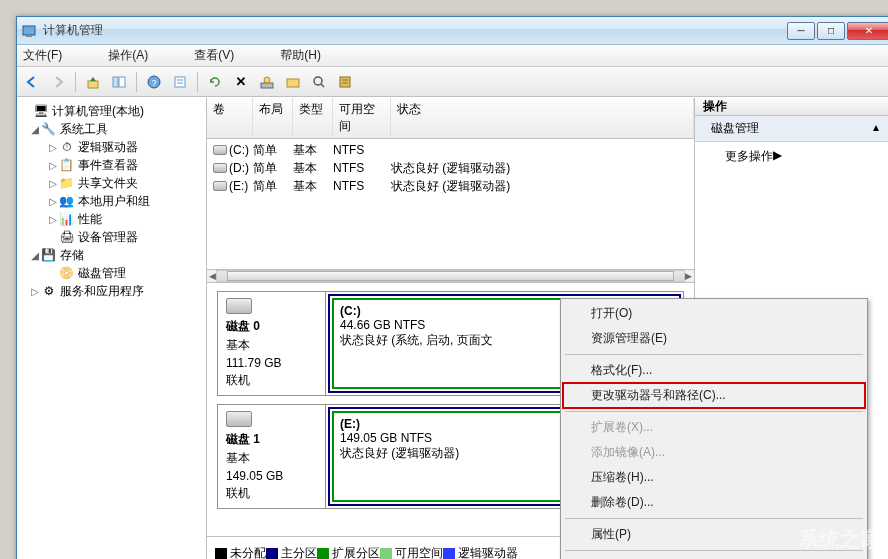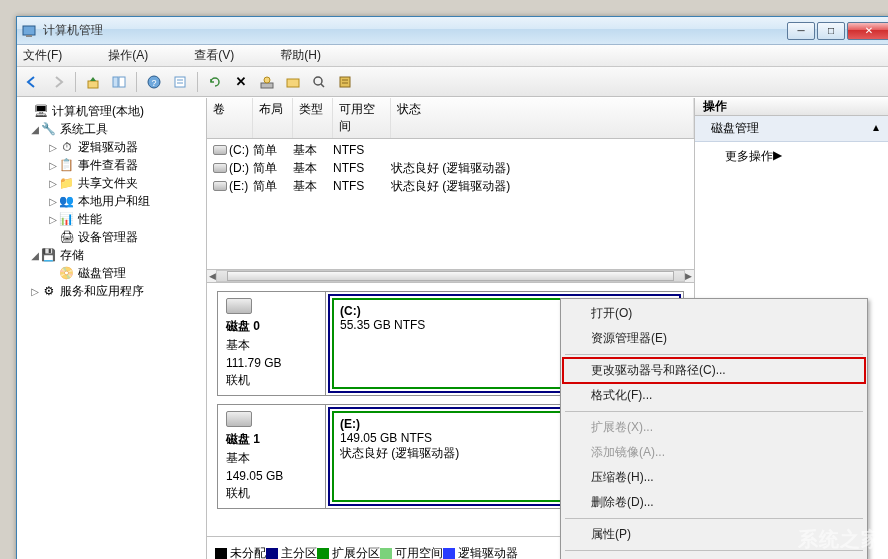--- a/index.html
+++ b/index.html
@@ -269,21 +269,22 @@
             <span class="dicon"></span>
             <b>磁盘 0</b>
             <span>基本</span>
             <span>111.79 GB</span>
             <span>联机</span>
           </div>
           <div class="partitions">
             <div class="partwrap">
               <div class="part" style="flex:1">
                 <b>(C:)</b>
-                <span>55.35 GB NTFS</span>
+                <span>44.66 GB NTFS</span>
+                <span>状态良好 (系统, 启动, 页面文</span>
               </div>
               <div class="part hatched" style="flex:0.4;min-width:54px">
                 <b>(D:)</b>
                 <span>81.78</span>
               </div>
             </div>
           </div>
         </div>
 
         <div class="disk">
@@ -327,22 +328,22 @@
         </div>
     </div>
 
   </div>
 </div>
 
 <div class="ctxmenu">
   <div class="mi">打开(O)</div>
   <div class="mi">资源管理器(E)</div>
   <div class="sep"></div>
+  <div class="mi">格式化(F)...</div>
   <div class="mi hl">更改驱动器号和路径(C)...</div>
-  <div class="mi">格式化(F)...</div>
   <div class="sep"></div>
   <div class="mi dis">扩展卷(X)...</div>
   <div class="mi dis">添加镜像(A)...</div>
   <div class="mi">压缩卷(H)...</div>
   <div class="mi">删除卷(D)...</div>
   <div class="sep"></div>
   <div class="mi">属性(P)</div>
   <div class="sep"></div>
   <div class="mi">帮助(H)</div>
 </div>

